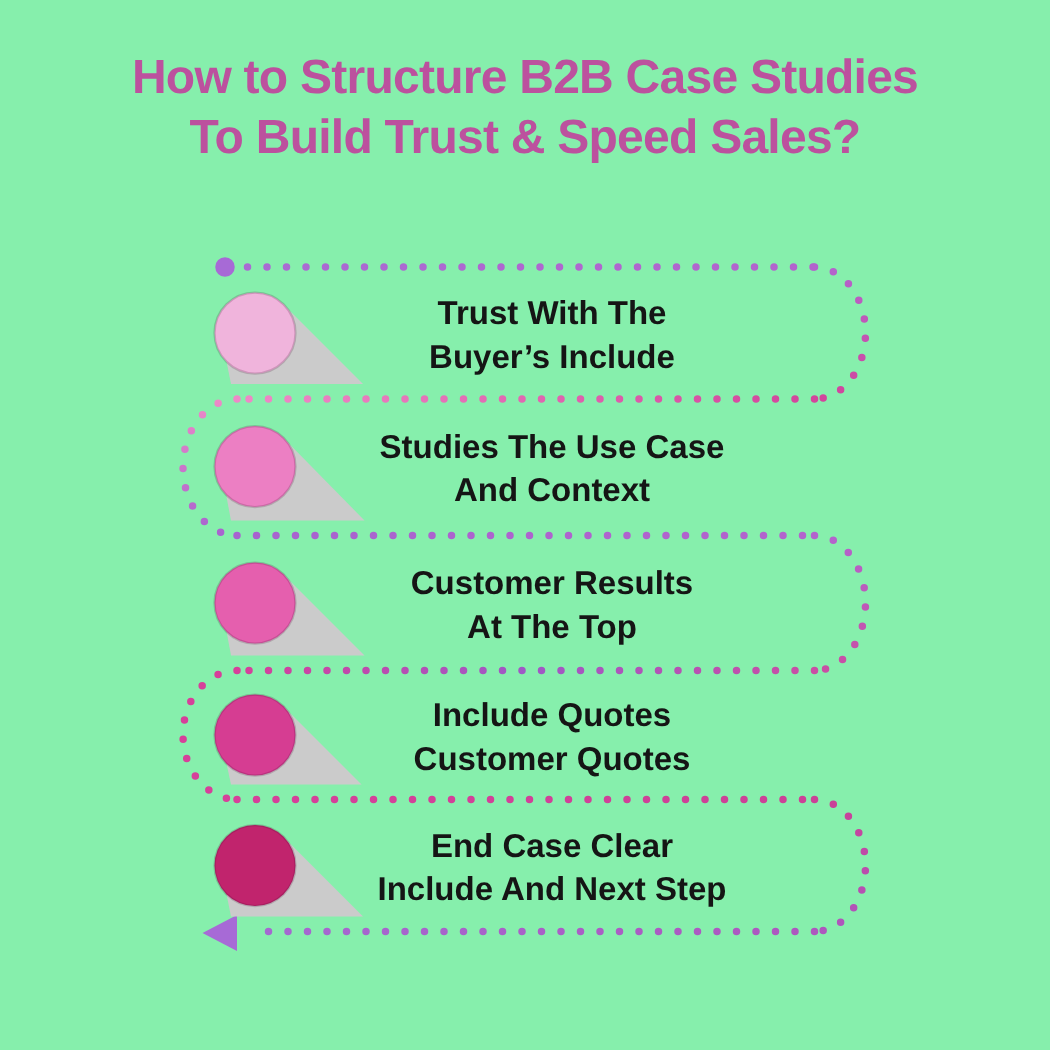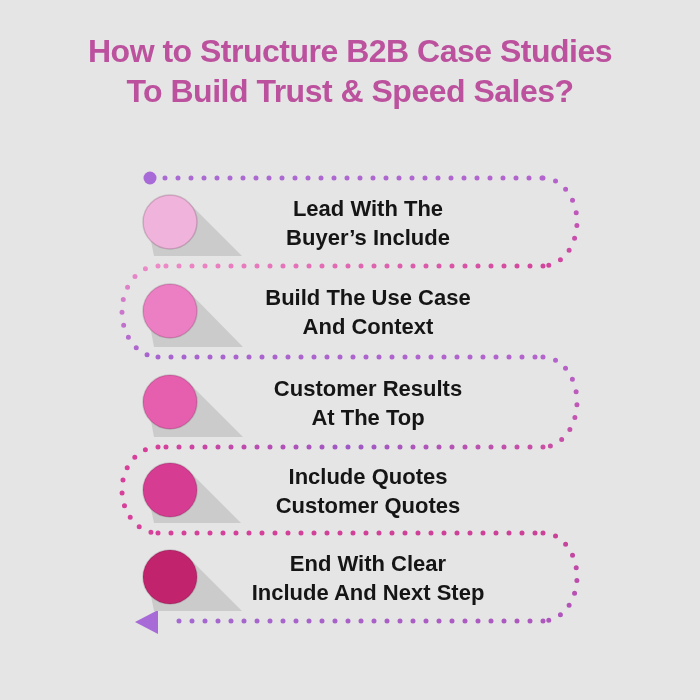--- a/index.html
+++ b/index.html
@@ -1,17 +1,17 @@
 <!DOCTYPE html>
 <html><head>
 <meta charset="utf-8">
 <style>
   html,body{margin:0;padding:0;background:#ffffff;}
   .canvas{
-    position:relative;width:700px;height:700px;background:#e5e5e5;
+    position:relative;width:700px;height:700px;background:#86efac;
     overflow:hidden;font-family:"Liberation Sans",sans-serif;
   }
   .title{
     position:absolute;top:31px;left:0;width:700px;text-align:center;
     font-weight:bold;font-size:32px;line-height:40px;letter-spacing:-0.5px;
   }
   .path-svg{position:absolute;left:0;top:0;width:700px;height:700px;}
   .step-label{
     position:absolute;left:218px;width:300px;text-align:center;
     font-weight:bold;font-size:22px;line-height:29px;color:#151515;
@@ -102,33 +102,33 @@
     <g stroke="rgba(60,0,40,0.18)" stroke-width="1.5">
       <circle cx="170" cy="222" r="27" fill="#f0b4dc"></circle>
       <circle cx="170" cy="311" r="27" fill="#ec7fc3"></circle>
       <circle cx="170" cy="402" r="27" fill="#e55fae"></circle>
       <circle cx="170" cy="490" r="27" fill="#d63d92"></circle>
       <circle cx="170" cy="577" r="27" fill="#c1246d"></circle>
     </g>
   </svg>
 
   <div class="step-label s1" style="color: rgb(21, 21, 21);">
-    <div>Lead With The</div>
+    <div>Trust With The</div>
     <div>Buyer’s Include</div>
   </div>
   <div class="step-label s2" style="color: rgb(21, 21, 21);">
-    <div>Build The Use Case</div>
+    <div>Studies The Use Case</div>
     <div>And Context</div>
   </div>
   <div class="step-label s3" style="color: rgb(21, 21, 21);">
     <div>Customer Results</div>
     <div>At The Top</div>
   </div>
   <div class="step-label s4" style="color: rgb(21, 21, 21);">
     <div>Include Quotes</div>
     <div>Customer Quotes</div>
   </div>
   <div class="step-label s5" style="color: rgb(21, 21, 21);">
-    <div>End With Clear</div>
+    <div>End Case Clear</div>
     <div>Include And Next Step</div>
   </div>
 
 </div>
 
 </body></html>

